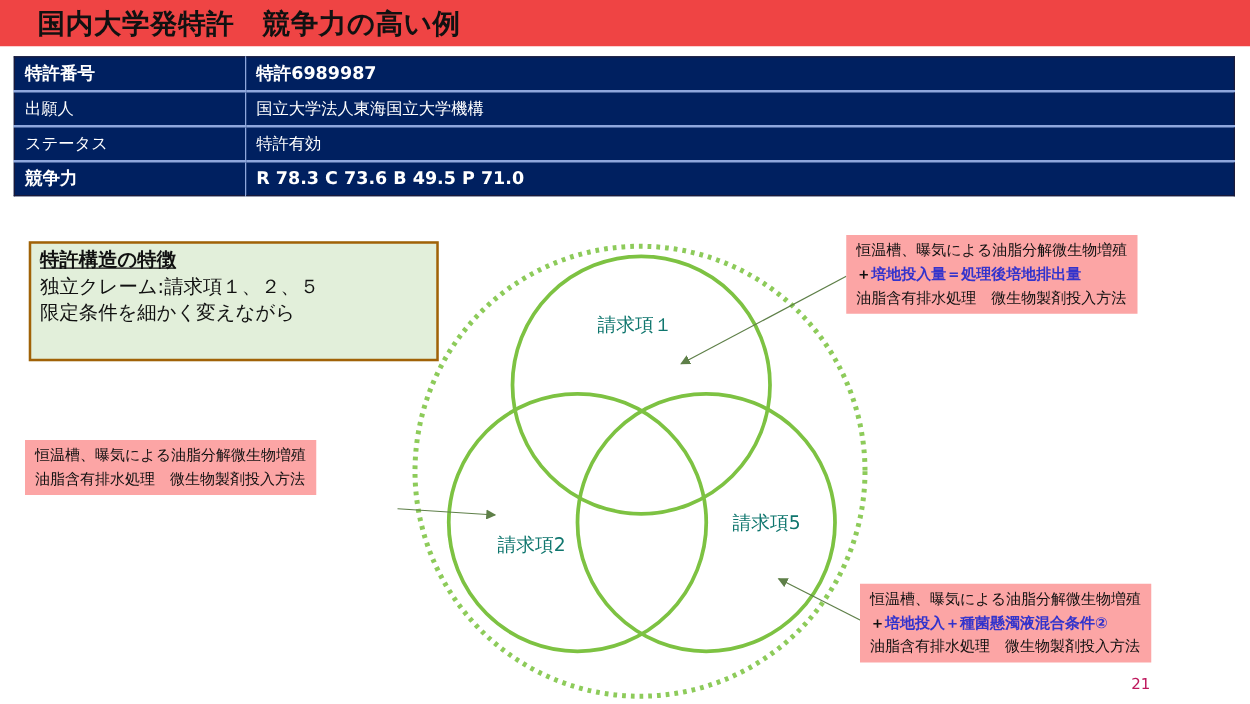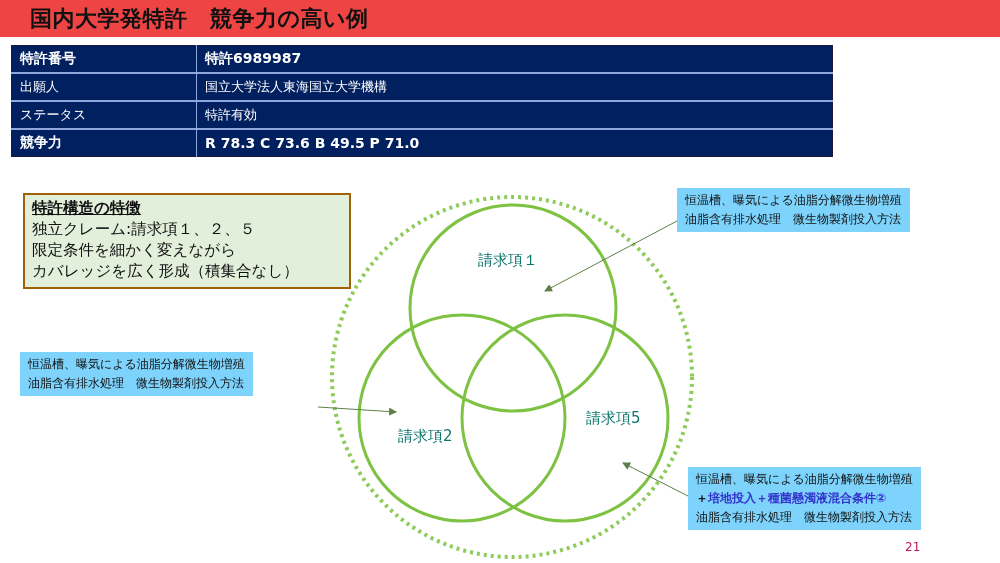--- a/index.html
+++ b/index.html
@@ -12,39 +12,39 @@
     .title-bar {
       position: absolute; left: 0; top: 0; width: 1000px; height: 37px;
       background: #ef4444;
     }
     .title-text {
       position: absolute; left: 30px; top: 4px;
       font-size: 22px; font-weight: bold; color: #111; letter-spacing: 0.5px;
       white-space: nowrap;
     }
     .info-table {
-      position: absolute; left: 11px; top: 45px; width: 822px;
+      position: absolute; left: 11px; top: 45px; width: 977px;
       border-collapse: collapse; background: #002060;
       border: 1px solid #1a1a3a;
     }
     .info-table td {
       height: 26px; padding: 0 8px; color: #ffffff; font-size: 13px;
       border-bottom: 2px solid #8FA7DC; white-space: nowrap;
     }
     .info-table tr:last-child td { border-bottom: none; }
     .info-table td.label-cell { width: 168px; border-right: 1px solid #8FA7DC; }
     .info-table tr.bold td { font-weight: bold; font-size: 14px; }
     .feature-box {
       position: absolute; left: 23px; top: 193px; width: 310px; height: 86px;
       background: #E2EFDA; border: 2px solid #a16207;
       padding: 3px 7px; font-size: 15.5px; line-height: 21px;
     }
     .feature-box .heading { font-weight: bold; text-decoration: underline; }
     .note-box {
-      position: absolute; background: #7dd3fc; padding: 3px 8px;
+      position: absolute; background: #fca5a5; padding: 3px 8px;
       font-size: 12px; line-height: 19px; white-space: nowrap;
     }
     .note-box .accent { color: #3333CC; font-weight: bold; }
     .note-box .plus { color: #111; font-weight: bold; }
     .diagram { position: absolute; left: 0; top: 0; }
     .claim-label {
       position: absolute; font-size: 15px; color: #0f766e; white-space: nowrap;
     }
     .page-number {
       position: absolute; left: 905px; top: 540px; font-size: 12px; color: #be185d;
@@ -94,25 +94,25 @@
 </svg>
 
 <div class="claim-label" style="left:478px; top:251px;">請求項１</div>
 <div class="claim-label" style="left:398px; top:427px;">請求項2</div>
 <div class="claim-label" style="left:586px; top:409px;">請求項5</div>
 
 <div class="feature-box">
   <div class="heading">特許構造の特徴</div>
   <div>独立クレーム:請求項１、２、５</div>
   <div>限定条件を細かく変えながら</div>
-  <div>カバレッジを広く形成（積集合なし）</div>
 </div>
 
 <div class="note-box" style="left:677px; top:188px;">
   <div>恒温槽、曝気による油脂分解微生物増殖</div>
+  <div><span class="plus">＋</span><span class="accent">培地投入量＝処理後培地排出量</span></div>
   <div>油脂含有排水処理　微生物製剤投入方法</div>
 </div>
 
 <div class="note-box" style="left:20px; top:352px;">
   <div>恒温槽、曝気による油脂分解微生物増殖</div>
   <div>油脂含有排水処理　微生物製剤投入方法</div>
 </div>
 
 <div class="note-box" style="left:688px; top:467px;">
   <div>恒温槽、曝気による油脂分解微生物増殖</div>

